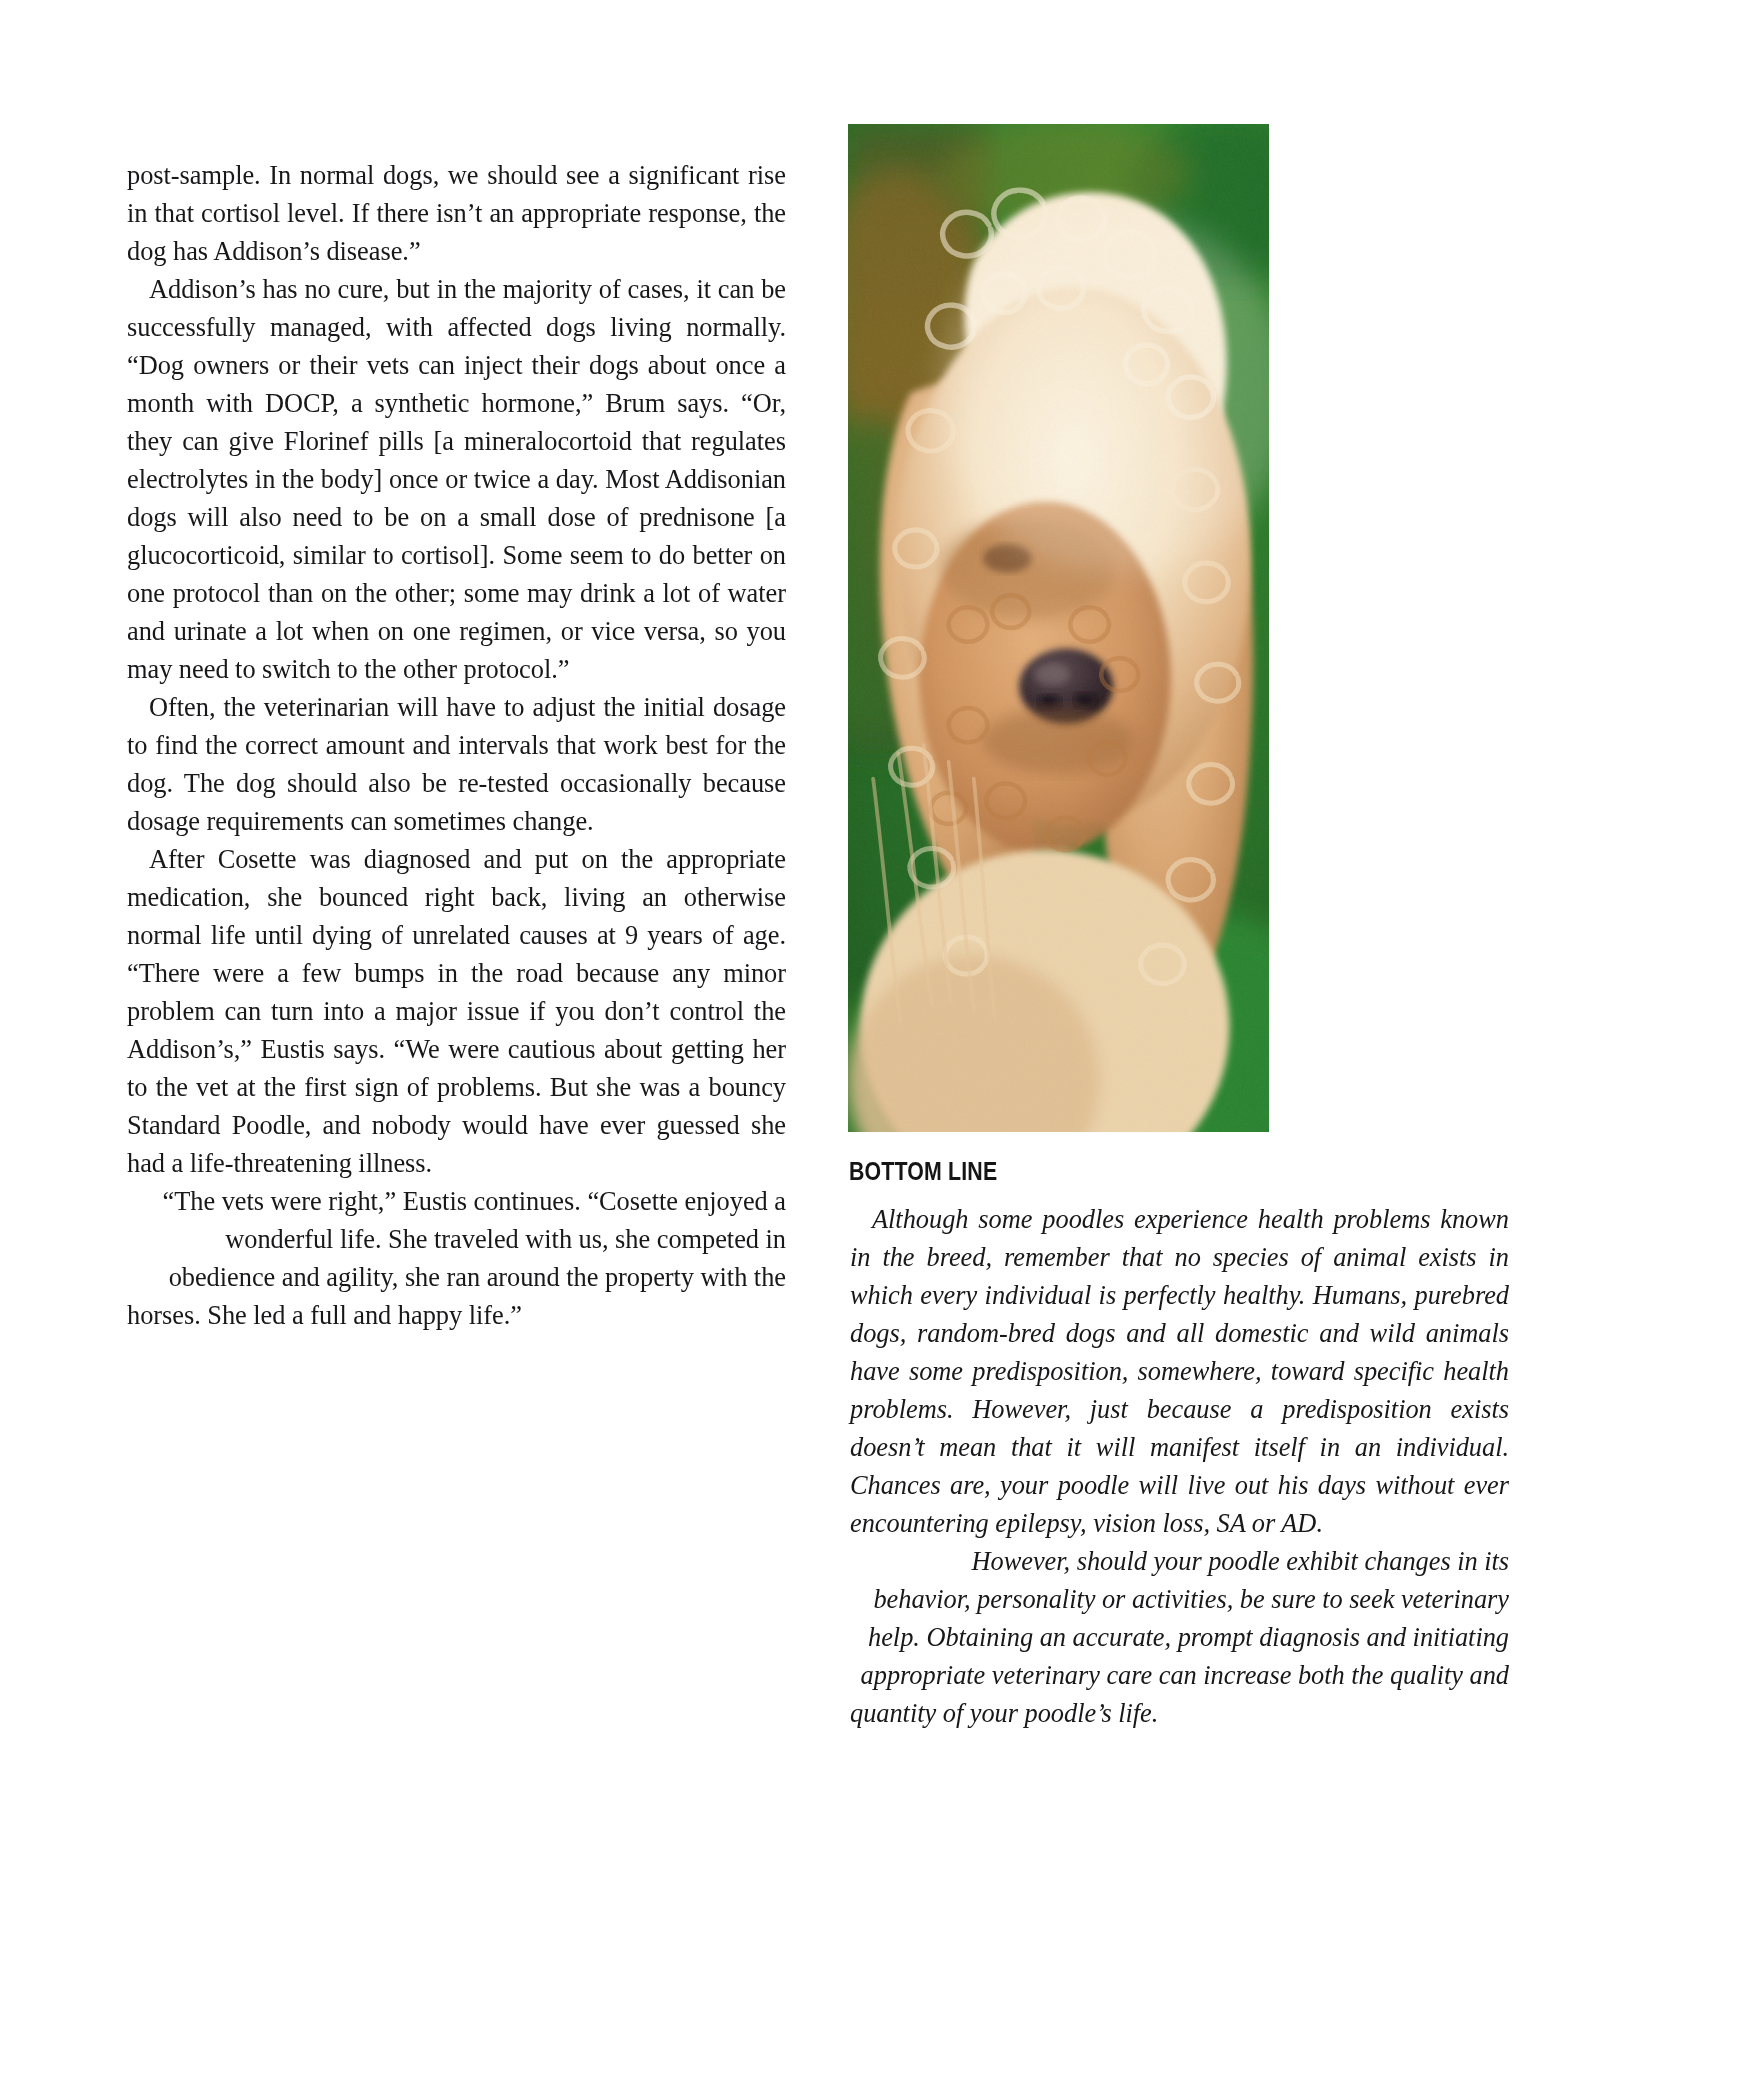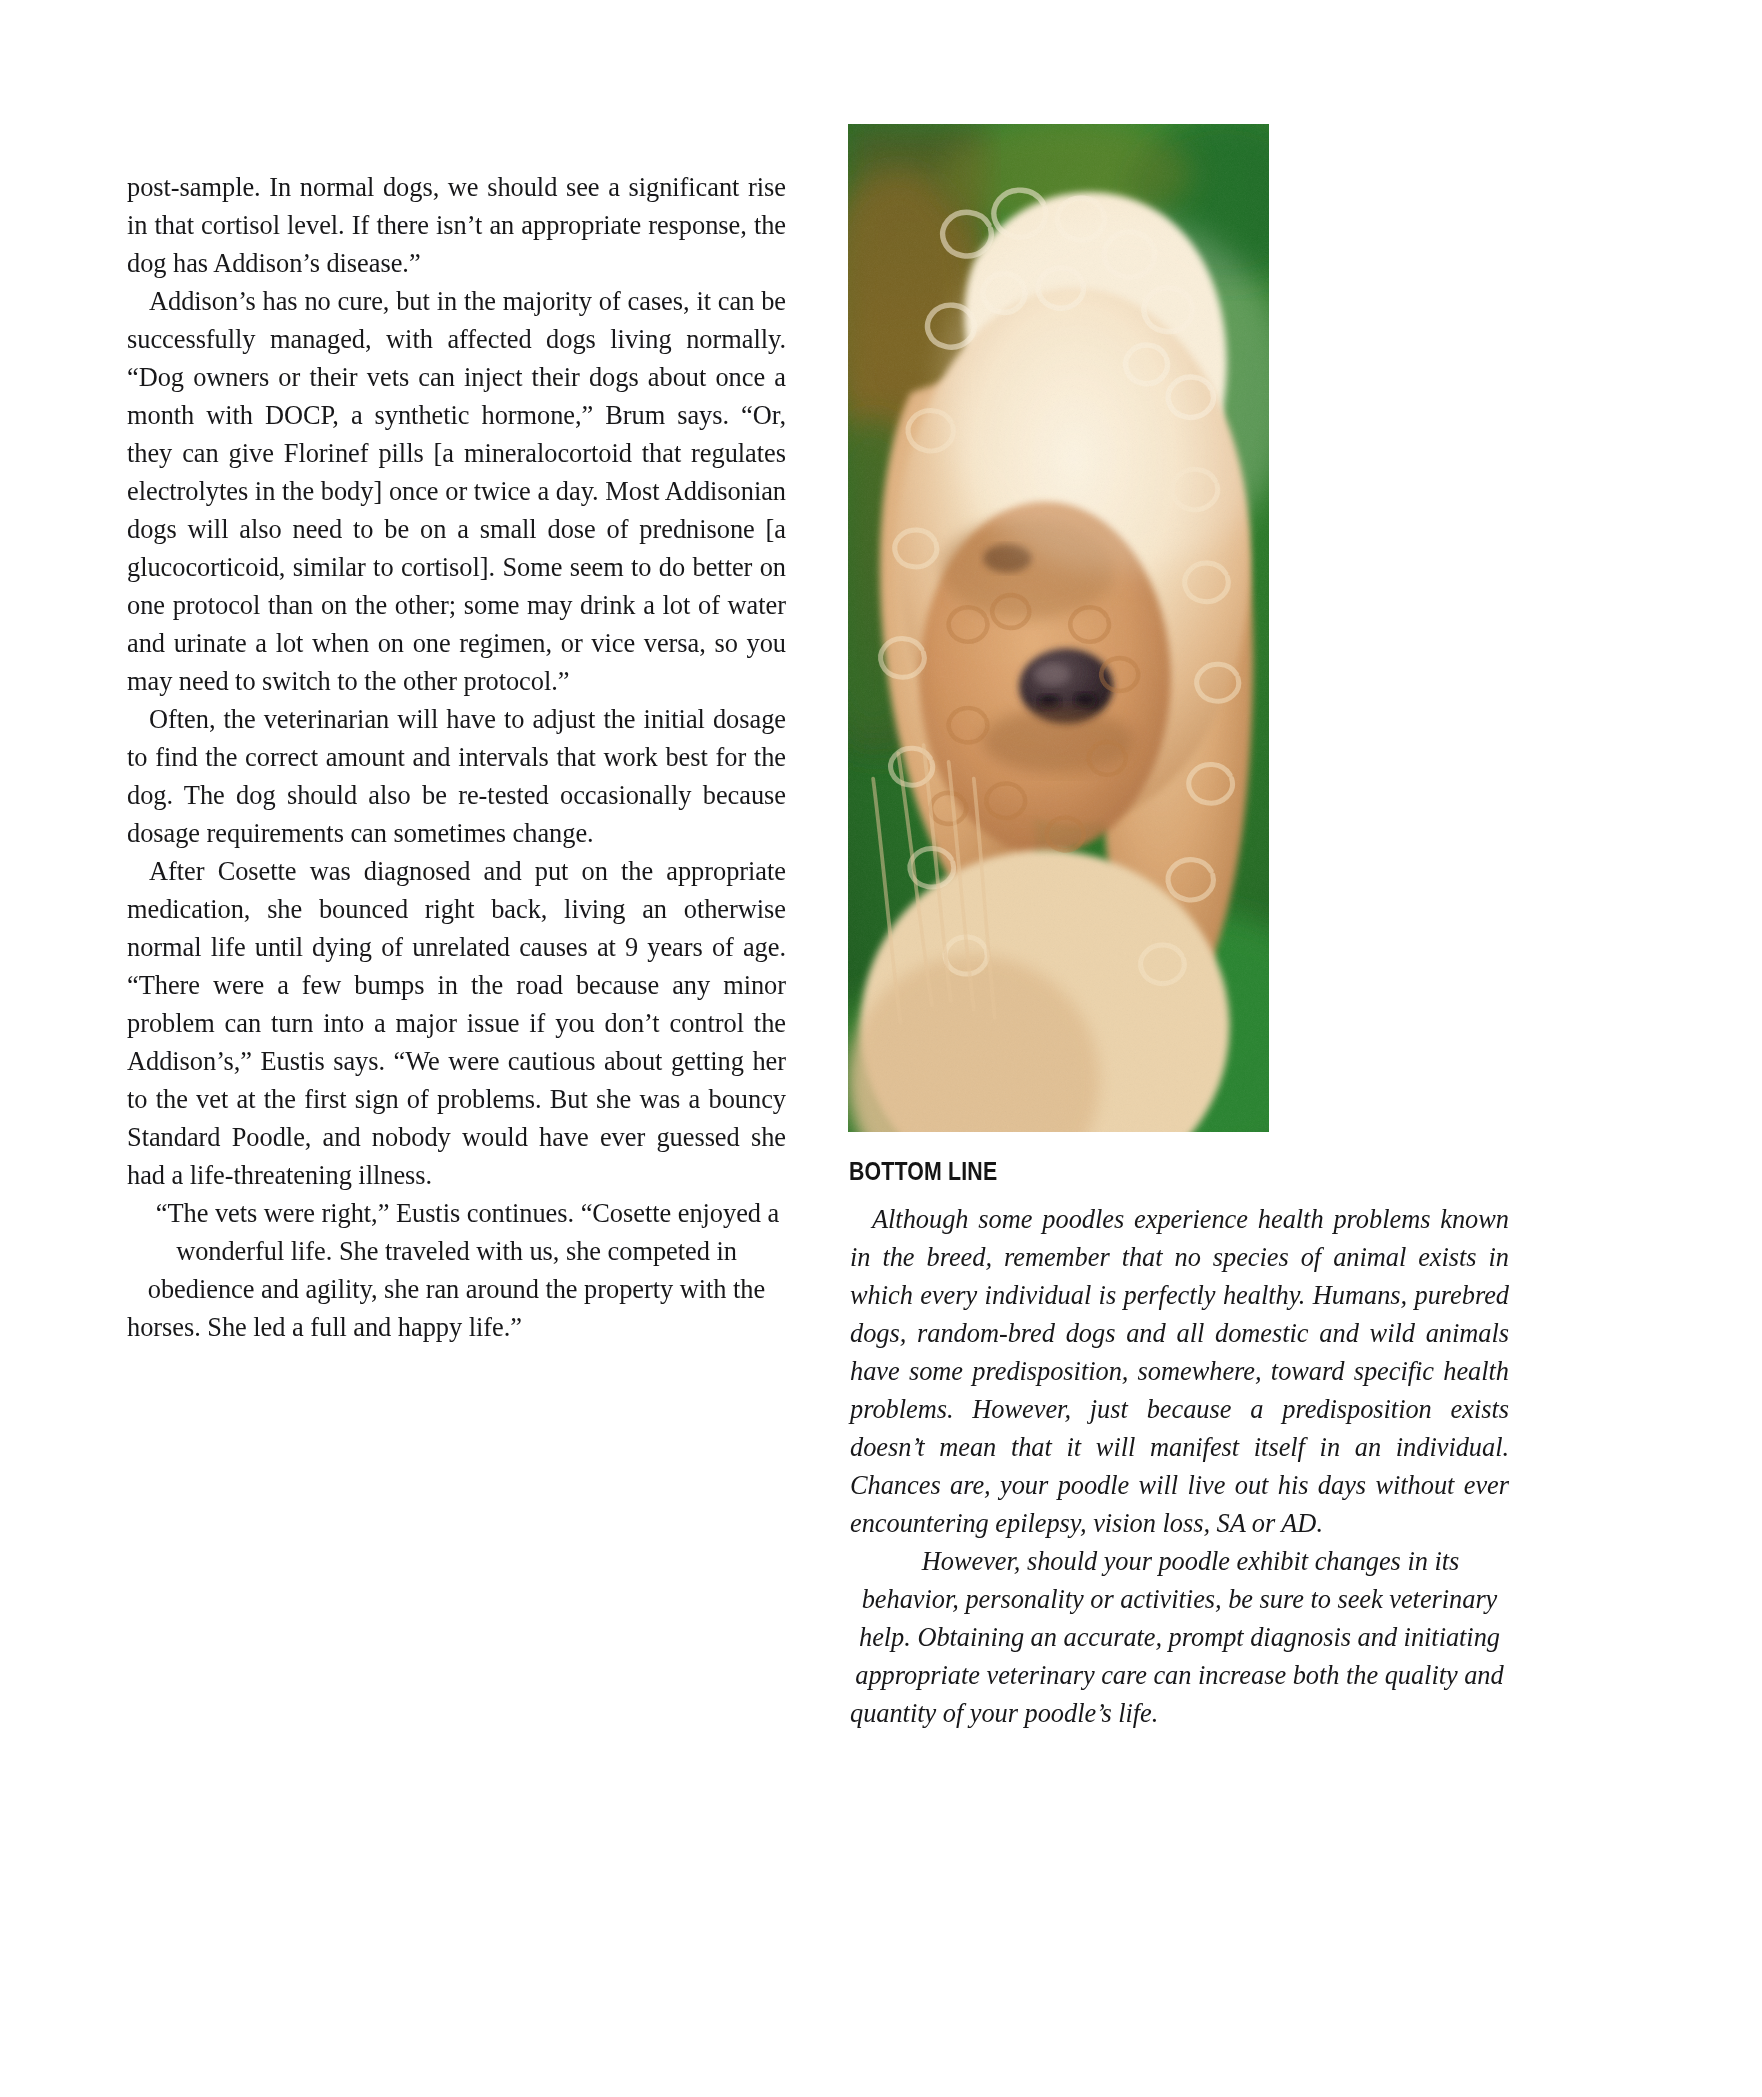--- a/index.html
+++ b/index.html
@@ -29,38 +29,38 @@
     text-align: justify;
     text-justify: inter-word;
     font-size: 26.4px;
     line-height: 38px;
     letter-spacing: -0.04px;
     color: #18181a;
     hyphens: none;
   }
   .col-left {
     left: 127px;
-    top: 168px;
+    top: 156px;
     width: 659px;
   }
   .col-right {
     left: 850px;
     top: 1200px;
     width: 659px;
     font-style: italic;
   }
   .col p {
     margin: 0;
     text-indent: 0;
   }
   .col p.indent {
     text-indent: 22px;
   }
   .col p:last-child {
-    text-align: center;
+    text-align: right;
   }
 
   
   .col p { text-align-last: left; }
 
   
   .photo-frame {
     position: absolute;
     left: 848px;
     top: 124px;

